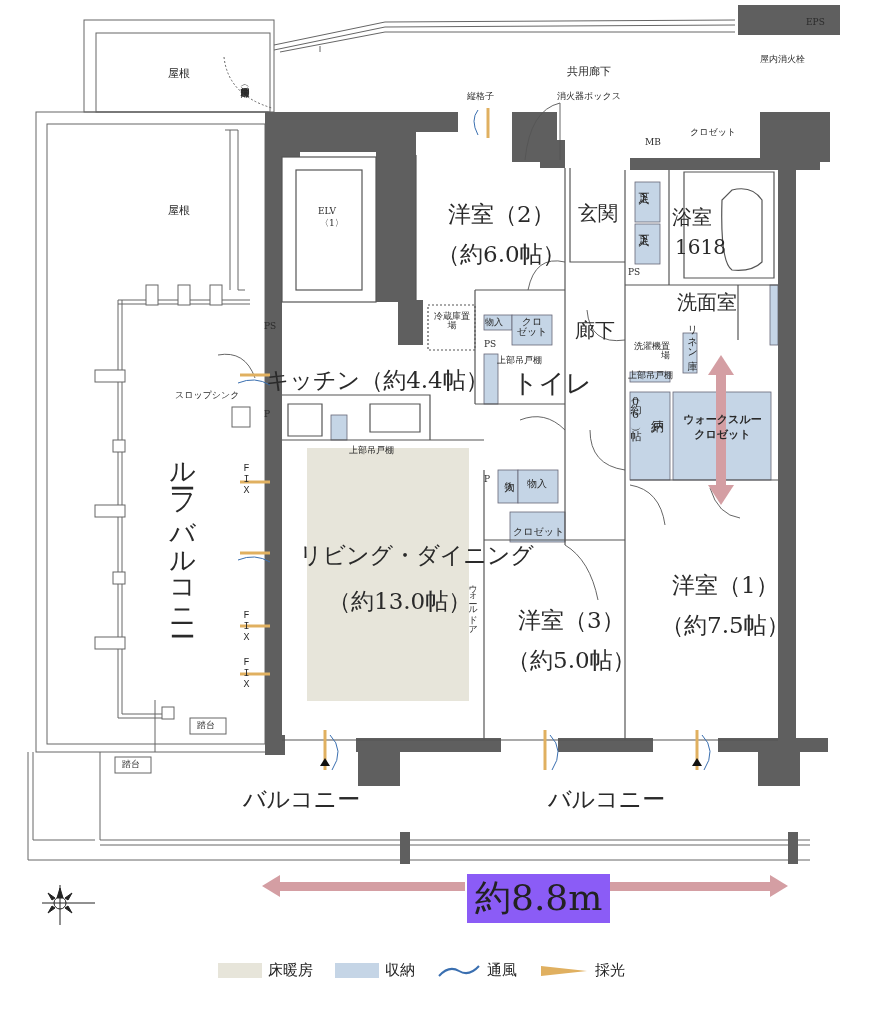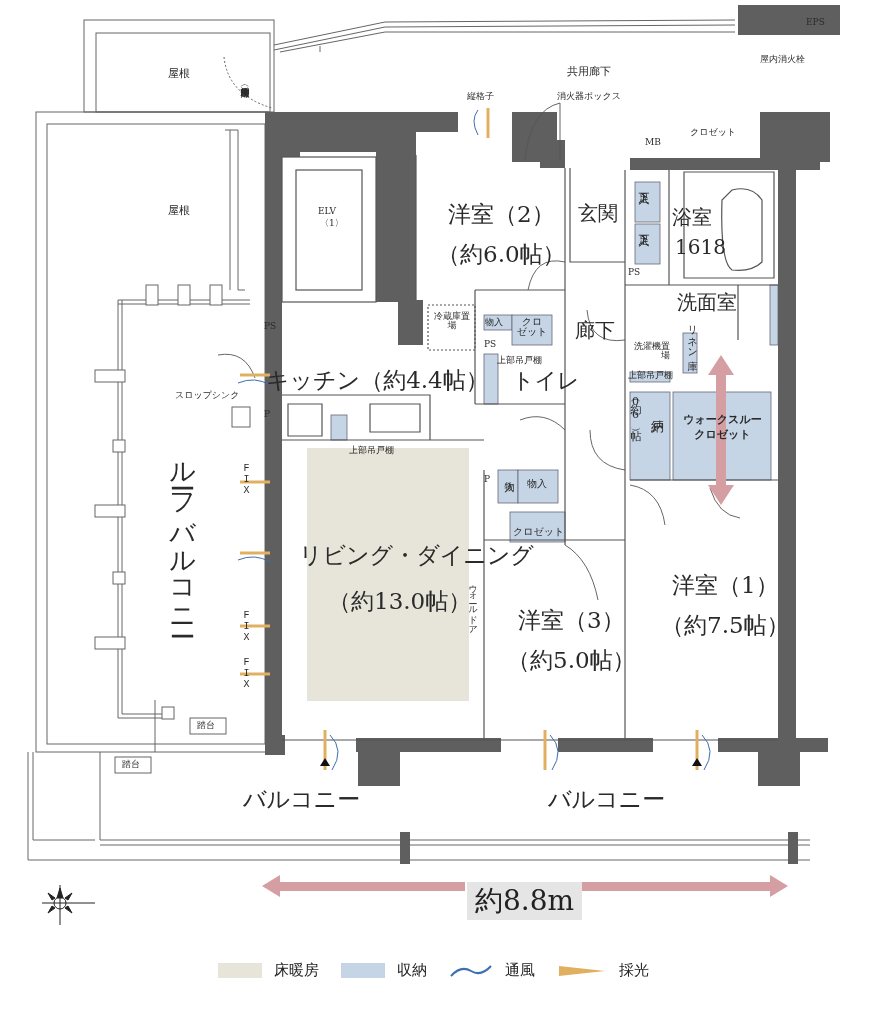--- a/index.html
+++ b/index.html
@@ -3,27 +3,27 @@
 <meta charset="utf-8">
 <style>
   html, body { margin: 0; padding: 0; background: #ffffff; }
   body { width: 869px; height: 1024px; position: relative; overflow: hidden;
          font-family: "DejaVu Serif", "Liberation Serif", serif; color: #222; }
   #plan { position: absolute; left: 0; top: 0; width: 869px; height: 1024px; }
   .lbl { position: absolute; white-space: nowrap; color: #2a2a2a; line-height: 1; }
   .vt { writing-mode: vertical-rl; text-orientation: upright; }
   .s9 { font-size: 9px; text-align: center; } .s10 { font-size: 10px; font-family: Liberation Mono, monospace; } .s11 { font-size: 11px; }
   .s13 { font-size: 13px; } .s19 { font-size: 23px; }
-  .s20 { font-size: 20px; } .s22 { font-size: 22px; } .s26 { font-size: 26px; }
+  .s20 { font-size: 20px; } .s22 { font-size: 26px; } .s26 { font-size: 26px; }
   .bold { font-weight: bold; font-family: "DejaVu Sans", "Liberation Sans", sans-serif; }
   .legend { position: absolute; top: 961px; left: 218px; display: flex; align-items: center; gap: 10px; font-size: 15px; }
   .legend .sw { width: 44px; height: 15px; display: inline-block; }
-  .legend .item { display: flex; align-items: center; gap: 12px; margin-right: 12px; }
+  .legend .item { display: flex; align-items: center; gap: 6px; margin-right: 12px; }
   .dim { position: absolute; top: 870px; left: 262px; width: 528px; height: 40px; }
-  .dim .txt { position: absolute; left: 205px; top: 12px; font-size: 28px; background: #e5e5e5; padding: 0 8px; }
+  .dim .txt { position: absolute; left: 205px; top: 4px; font-size: 36px; background: #8b5cf6; padding: 0 8px; }
 </style>
 </head>
 <body>
 
 <svg id="plan" viewBox="0 0 869 1024" xmlns="http://www.w3.org/2000/svg">
   <g fill="none" stroke="#666" stroke-width="1">
 
     <rect x="84" y="20" width="190" height="92"></rect>
     <rect x="96" y="33" width="174" height="79"></rect>
 

